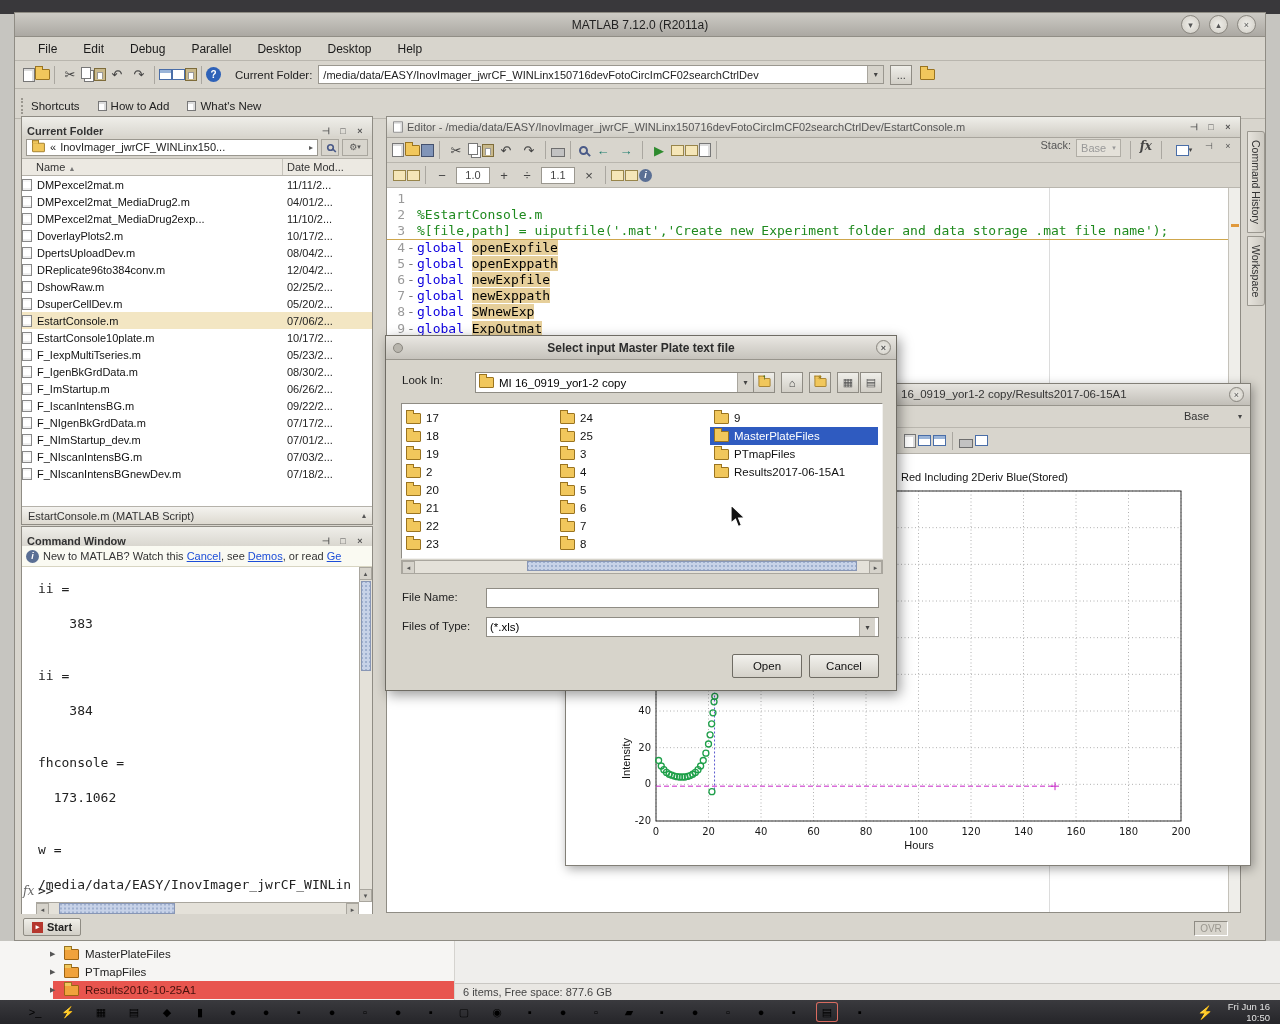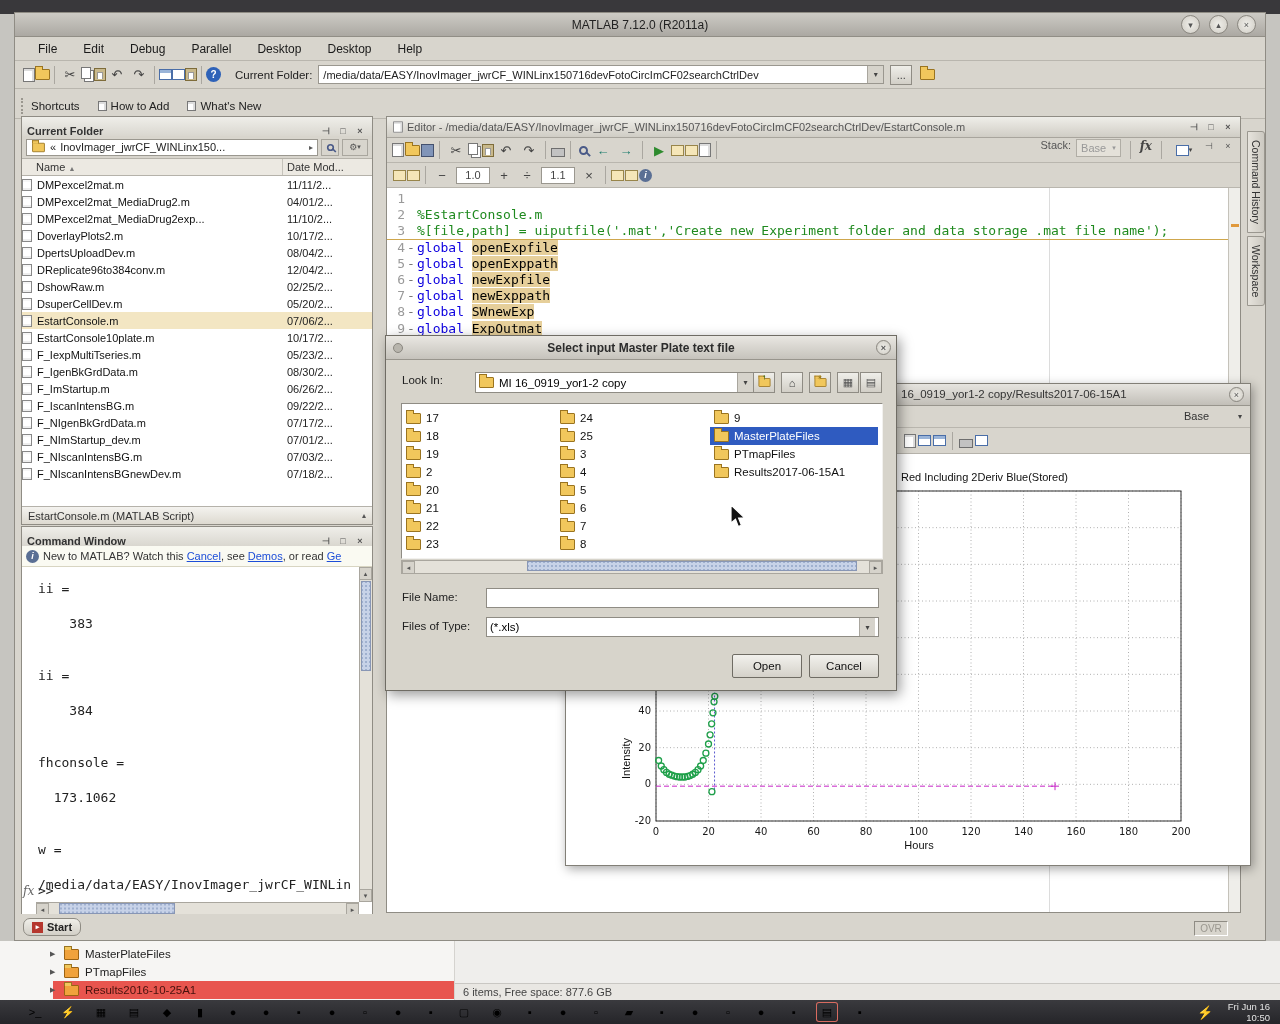--- a/index.html
+++ b/index.html
@@ -78,21 +78,21 @@
 .tok-comment{color:#1f8a1f}
 .tok-keyword{color:#0d00e0}
 .tok-var{background:#e6cf9a;color:#000}
 .ed-margin{position:absolute;right:0;top:71px;bottom:0;width:12px;background:#efeeea;border-left:1px solid #c5c2ba}
 .stack-combo{height:18px;background:#e4e1d9;border:1px solid #b0ada5;color:#999;font-size:11px;display:inline-flex;align-items:center;padding:0 4px;gap:6px}
 
 .vtabs{position:absolute;display:flex;flex-direction:column;gap:3px;padding-top:15px}
 .vtab{writing-mode:vertical-rl;font-size:10.5px;color:#333;background:linear-gradient(90deg,#e6e3dc,#ccc9c1);border:1px solid #9a978f;border-radius:0 3px 3px 0;padding:8px 2px}
 
 .bottombar{position:absolute;left:0;right:0;bottom:0;height:26px;background:#d8d5cd;display:flex;align-items:center}
-.start-btn{margin-left:8px;height:18px;background:linear-gradient(#f0efe9,#d2cfc7);border:1px solid #8f8c84;border-radius:7px;display:flex;align-items:center;gap:4px;padding:0 8px;font-size:11px;font-weight:bold;color:#222}
+.start-btn{margin-left:8px;height:18px;background:linear-gradient(#f0efe9,#d2cfc7);border:1px solid #8f8c84;border-radius:2px;display:flex;align-items:center;gap:4px;padding:0 8px;font-size:11px;font-weight:bold;color:#222}
 .start-ic{width:11px;height:11px;background:#b5372e;color:#fff;font-size:7px;display:flex;align-items:center;justify-content:center}
 .ovr{position:absolute;right:37px;top:7px;width:34px;height:15px;border:1px solid;border-color:#8f8c84 #fff #fff #8f8c84;color:#9a978f;font-size:10px;display:flex;align-items:center;justify-content:center}
 
 #figure-window{left:565px;top:383px;width:686px;height:483px;background:#fff;border:1px solid #827f77;box-shadow:2px 3px 10px rgba(0,0,0,.35);z-index:20}
 .fig-title{position:absolute;left:0;right:0;top:0;height:22px;background:linear-gradient(#e6e4df,#c2bfb8);border-bottom:1px solid #98958d;font-size:11.5px;color:#333}
 .fig-row2{position:absolute;left:0;right:0;top:22px;height:22px;background:#d8d5cd;border-bottom:1px solid #b9b6ae}
 .fig-row3{position:absolute;left:0;right:0;top:44px;height:26px;background:#d8d5cd;border-bottom:1px solid #b5b2aa;display:flex;align-items:center;padding-left:338px;gap:2px}
 .close-circle{width:15px;height:15px;border-radius:50%;background:radial-gradient(#efeee9,#cfccc4);border:1px solid #8a8780;color:#555;font-size:9px;display:flex;align-items:center;justify-content:center}
 .tick{font:10px "DejaVu Sans",sans-serif;fill:#1a1a1a}
 .grid-line{stroke:#b0b0b0;stroke-dasharray:1 2.5;stroke-width:1}

